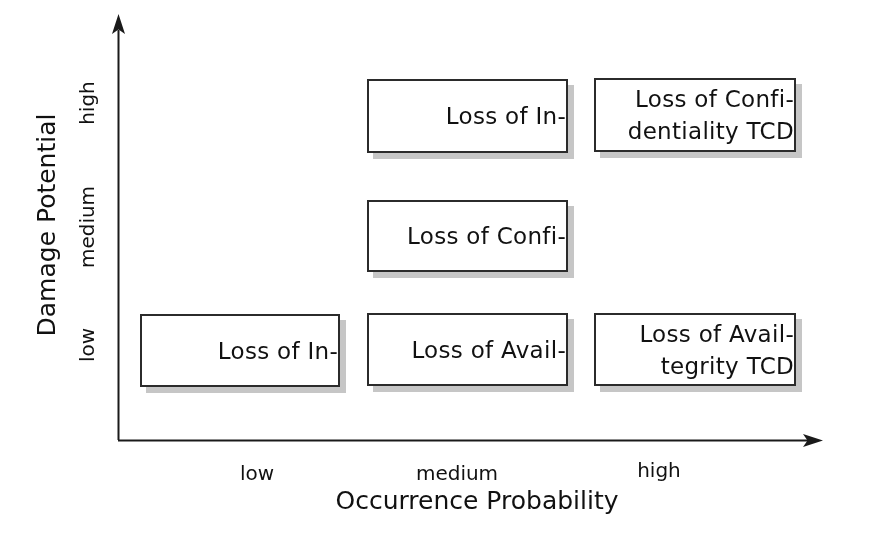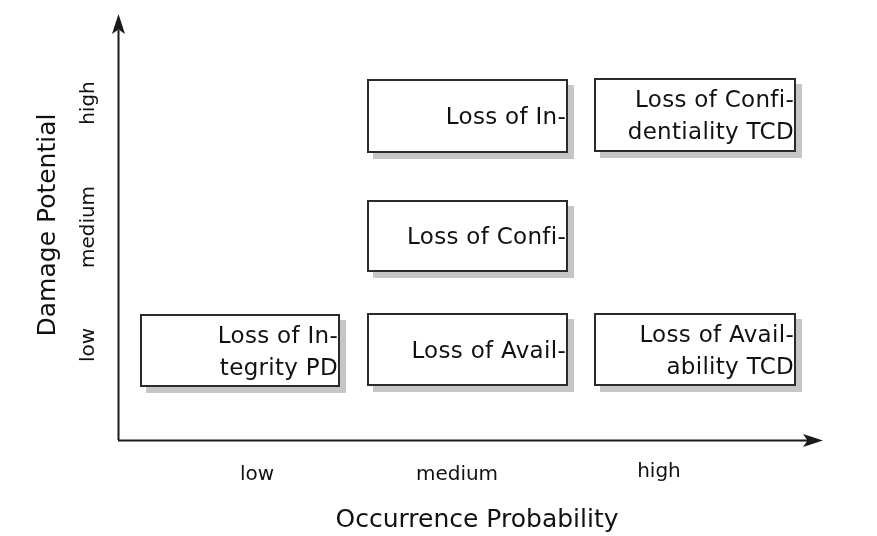--- a/index.html
+++ b/index.html
@@ -63,21 +63,21 @@
   }
   .axis-label-y {
     transform: translate(-50%, -50%) rotate(-90deg);
   }
   .x-tick-low    { left: 257px; top: 473px; }
   .x-tick-medium { left: 457px; top: 473px; }
   .x-tick-high   { left: 659px; top: 470px; }
   .y-tick-high   { left: 87px;  top: 103px; }
   .y-tick-medium { left: 87px;  top: 227px; }
   .y-tick-low    { left: 87px;  top: 345px; }
-  .x-axis-title  { left: 477px; top: 518px; }
+  .x-axis-title  { left: 477px; top: 500px; }
   .y-axis-title  { left: 46px;  top: 225px; }
 </style>
 </head>
 <body>
 
 <div class="figure">
 
   <svg class="axes-svg" viewBox="0 0 877 536" xmlns="http://www.w3.org/2000/svg" aria-hidden="true">
     <line x1="118.5" y1="440" x2="118.5" y2="30" stroke="#1a1a1a" stroke-width="2"></line>
     <path d="M118.5 14 L125 34 L118.5 29.5 L112 34 Z" fill="#1a1a1a"></path>
@@ -93,30 +93,29 @@
     <span>Loss of Confi-</span>
     <span>dentiality TCD</span>
   </div>
 
   <div class="node node-confidentiality-pd">
     <span>Loss of Confi-</span>
   </div>
 
   <div class="node node-integrity-pd">
     <span>Loss of In-</span>
-    <span>tegrity PD</span>
   </div>
 
   <div class="node node-availability-pd">
     <span>Loss of Avail-</span>
   </div>
 
   <div class="node node-availability-tcd">
     <span>Loss of Avail-</span>
-    <span>ability TCD</span>
+    <span>tegrity TCD</span>
   </div>
 
   <span class="tick tick-y y-tick-high">high</span>
   <span class="tick tick-y y-tick-medium">medium</span>
   <span class="tick tick-y y-tick-low">low</span>
 
   <span class="tick x-tick-low">low</span>
   <span class="tick x-tick-medium">medium</span>
   <span class="tick x-tick-high">high</span>
 

